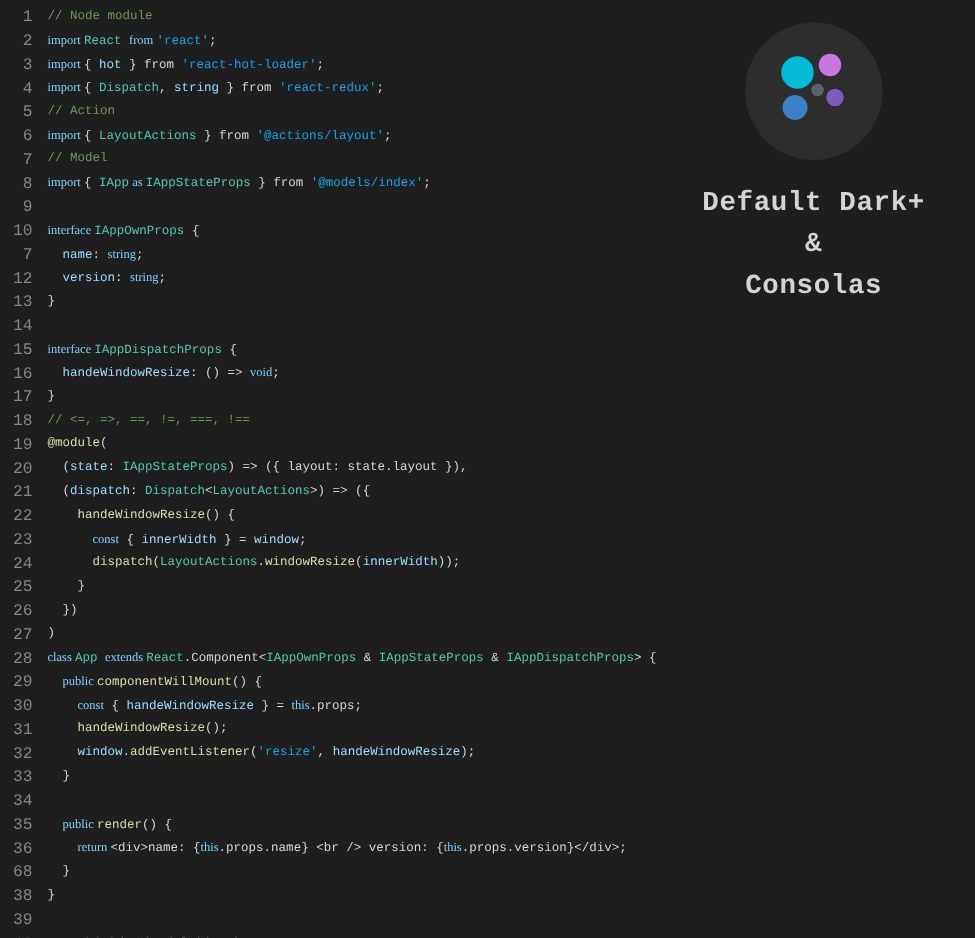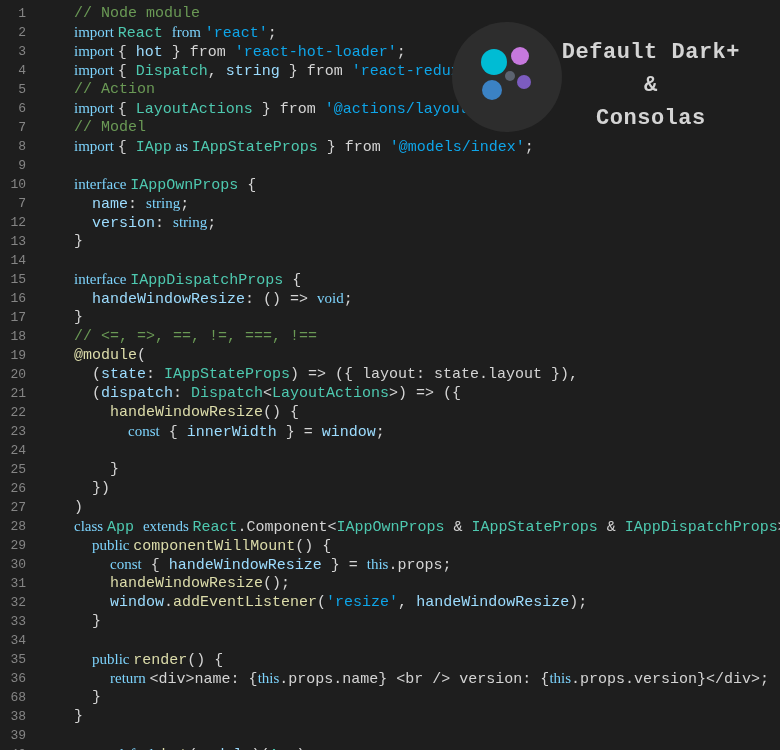--- a/index.html
+++ b/index.html
@@ -19,21 +19,21 @@
       background-color: #1e1e1e;
       position: relative;
       overflow: hidden;
     }
 
     #logo-area {
       position: absolute;
       top: 18px;
       right: 40px;
       display: flex;
-      flex-direction: row;
+      flex-direction: column;
       align-items: center;
     }
 
     #logo-circle {
       width: 110px;
       height: 110px;
       border-radius: 50%;
       background-color: #2d2d2d;
       display: flex;
       align-items: center;
@@ -69,23 +69,22 @@
       text-align: right;
       padding-right: 12px;
       color: #858585;
       user-select: none;
       font-size: 13px;
     }
 
     .line-content {
       color: #d4d4d4;
       white-space: pre;
-      font-size: 15px;
+      font-size: 10px;
       line-height: 19px;
-      margin-left: 36px;
     }
 
     
     .c-comment { color: #6a9955; }
     .c-keyword { color: #7dd3fc; font-family: Liberation Serif, serif; }
     .c-string { color: #0ea5e9; }
     .c-type { color: #4ec9b0; }
     .c-variable { color: #9cdcfe; }
     .c-function { color: #dcdcaa; }
     .c-default { color: #d4d4d4; }
@@ -206,20 +205,21 @@
       <div class="code-line">
         <span class="line-number">22</span>
         <span class="line-content"><span class="c-default">    </span><span class="c-function">handeWindowResize</span><span class="c-default">() {</span></span>
       </div>
       <div class="code-line">
         <span class="line-number">23</span>
         <span class="line-content"><span class="c-default">      </span><span class="c-keyword">const</span><span class="c-default"> { </span><span class="c-variable">innerWidth</span><span class="c-default"> } = </span><span class="c-variable">window</span><span class="c-default">;</span></span>
       </div>
       <div class="code-line">
         <span class="line-number">24</span>
+        <span class="line-content"><span class="c-default">      </span><span class="c-function">dispatch</span><span class="c-default">(</span><span class="c-type">LayoutActions</span><span class="c-default">.</span><span class="c-function">windowResize</span><span class="c-default">(</span><span class="c-variable">innerWidth</span><span class="c-default">));</span></span>
       </div>
       <div class="code-line">
         <span class="line-number">25</span>
         <span class="line-content"><span class="c-default">    }</span></span>
       </div>
       <div class="code-line">
         <span class="line-number">26</span>
         <span class="line-content"><span class="c-default">  })</span></span>
       </div>
       <div class="code-line">

